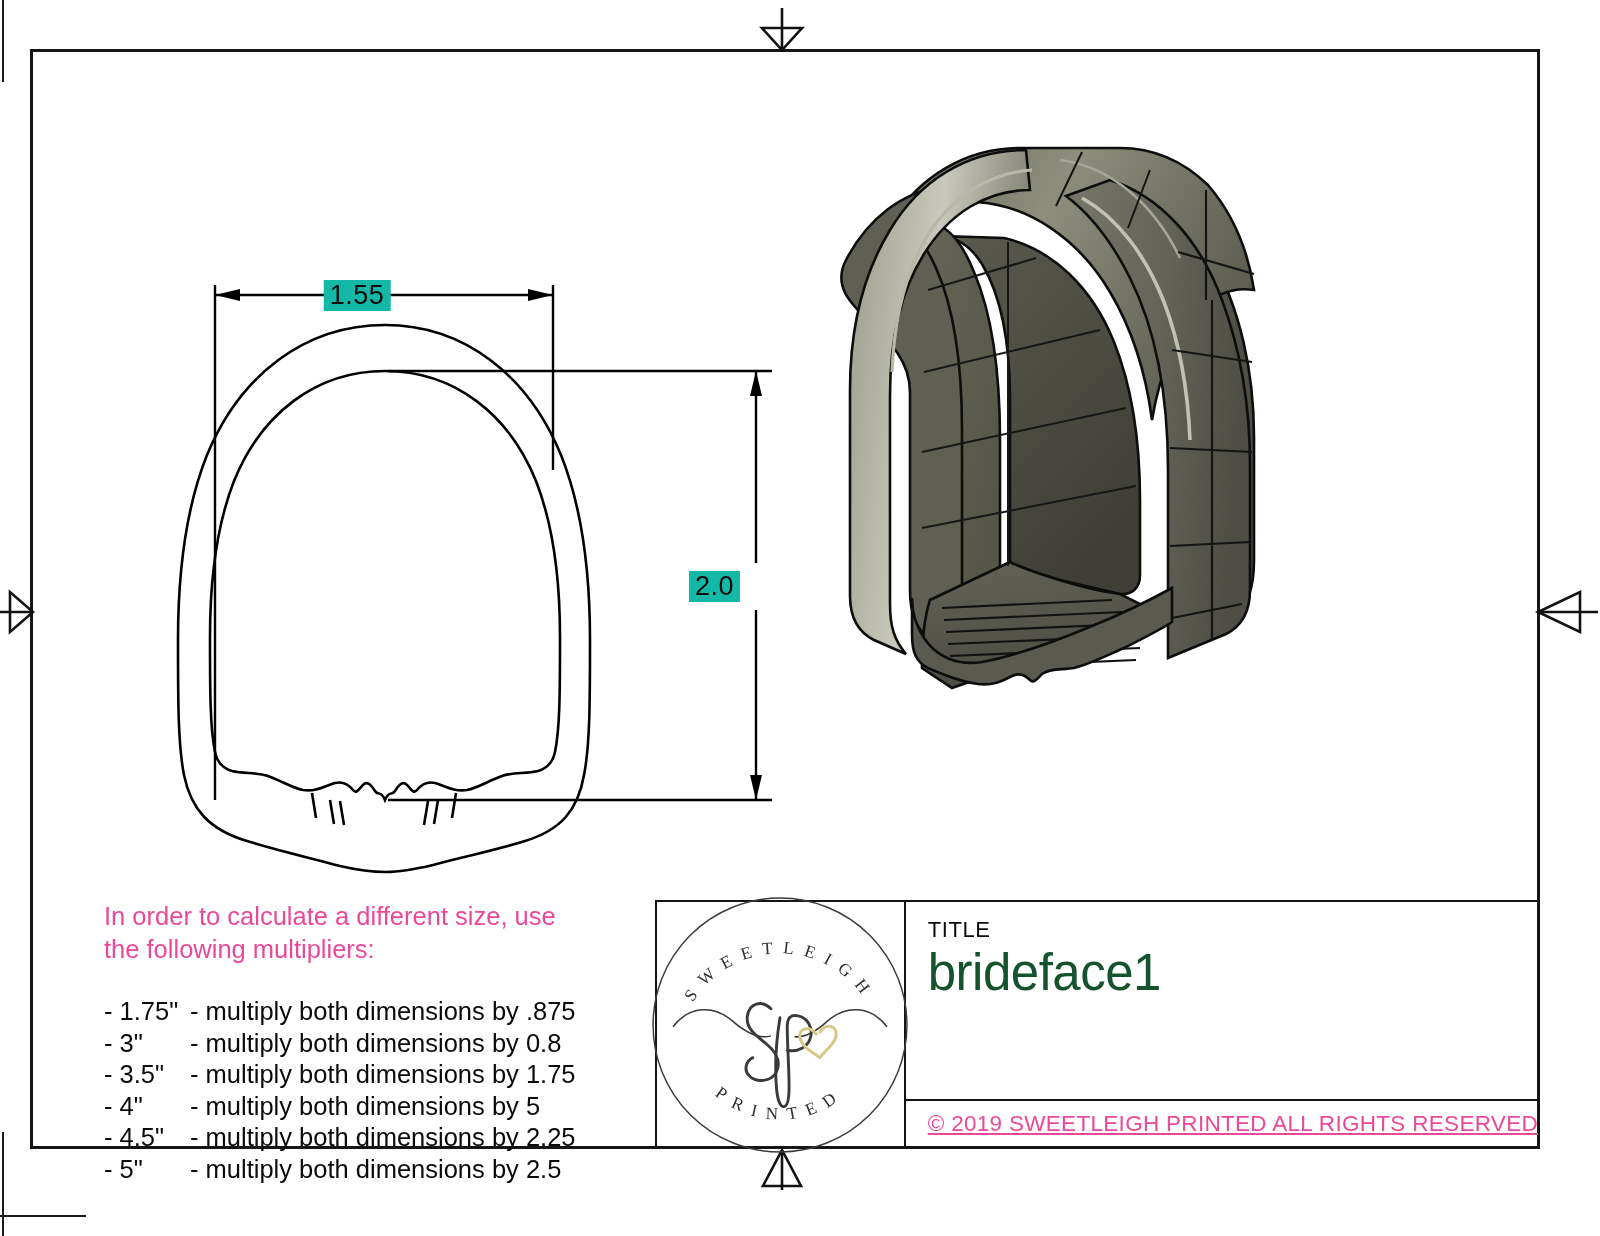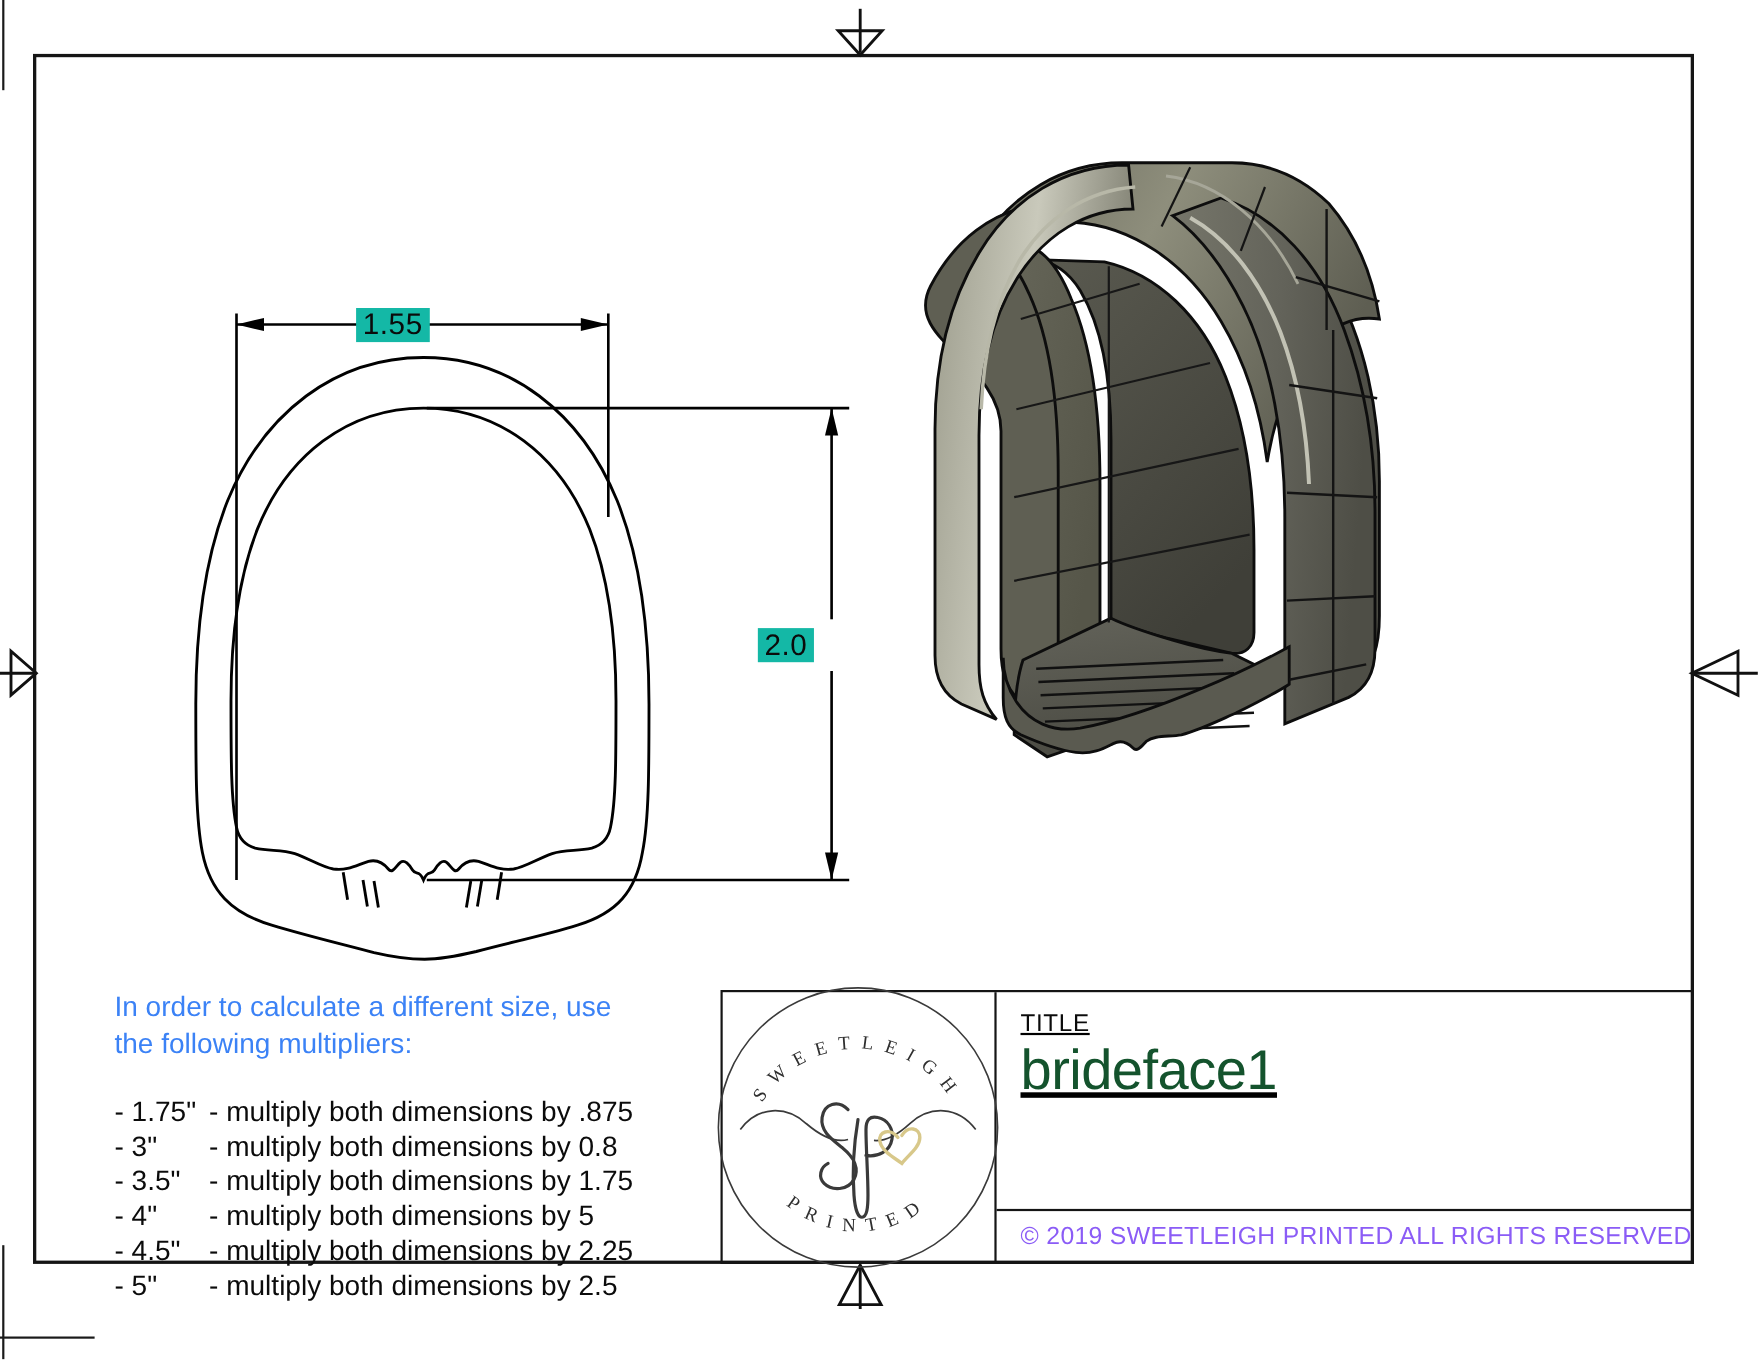--- a/index.html
+++ b/index.html
@@ -53,21 +53,21 @@
   
   #notes {
     position: absolute;
     left: 104px;
     top: 900px;
     width: 480px;
   }
   #notes .intro {
     font-size: 25.5px;
     line-height: 33px;
-    color: #3b82f6;
+    color: #ec4899;
     white-space: pre-line;
   }
   #notes .multiplier-list {
     margin-top: 30px;
   }
   #notes .mrow {
     font-size: 25.5px;
     line-height: 31.5px;
     color: #0b0b0b;
     white-space: nowrap;
@@ -107,21 +107,20 @@
   #info-cell {
     position: relative;
     flex: 1;
     display: flex;
     flex-direction: column;
   }
   #info-top {
     flex: 1;
     padding: 15px 0 0 22px;
     box-sizing: border-box;
-    text-decoration: underline;
   }
   .title-label {
     font-size: 22px;
     letter-spacing: 0.6px;
     color: #0b0b0b;
     line-height: 26px;
   }
   .title-value {
     font-size: 51px;
     line-height: 58px;
@@ -133,22 +132,23 @@
     height: 48px;
     border-top: 2px solid #151515;
     box-sizing: border-box;
     display: flex;
     align-items: center;
     padding-left: 22px;
   }
   .copyright {
     font-size: 22.5px;
     letter-spacing: 0.3px;
-    color: #8b5cf6;
+    color: #ec4899;
     white-space: nowrap;
+    text-decoration: underline;
   }
 
   
   #profile-svg, #render-svg, #dimension-svg, #marks-svg {
     position: absolute;
     left: 0;
     top: 0;
     width: 1600px;
     height: 1236px;
     pointer-events: none;

